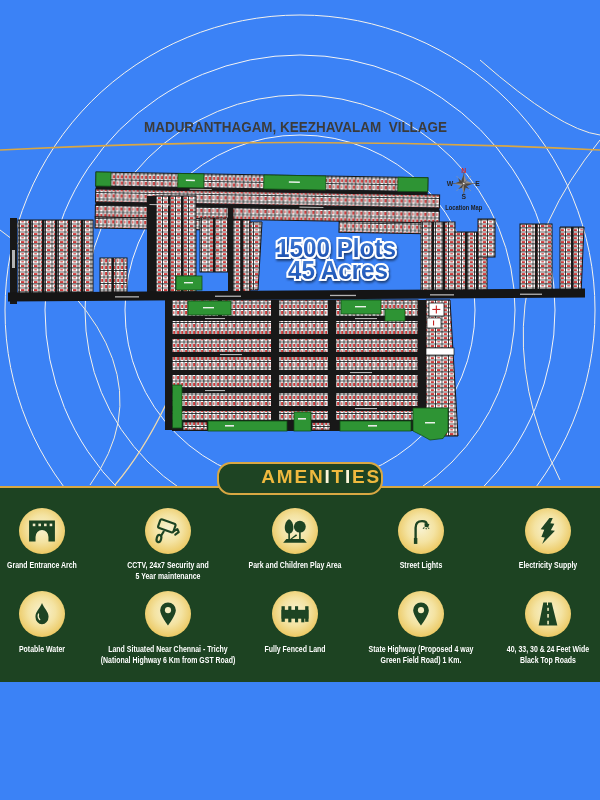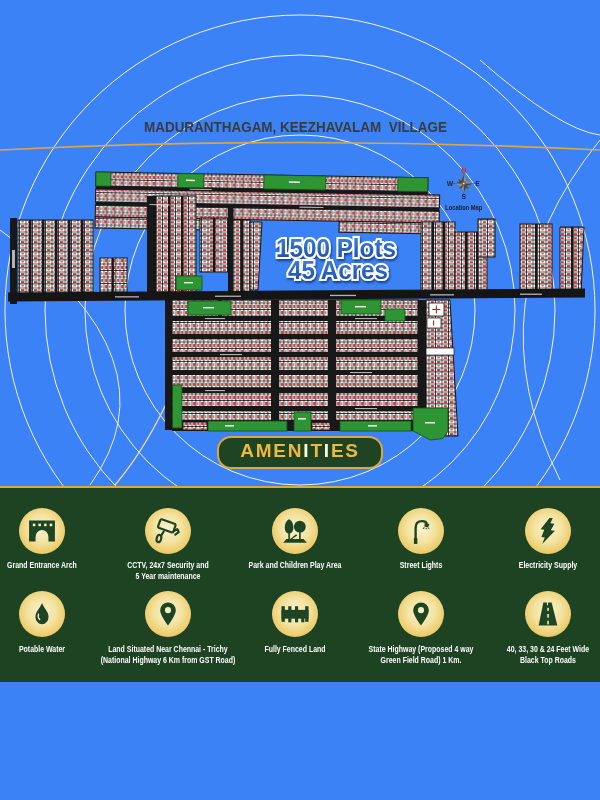--- a/index.html
+++ b/index.html
@@ -1,19 +1,19 @@
 <!DOCTYPE html>
 <html><head>
 <meta charset="utf-8">
 <style>
 html,body{margin:0;padding:0;}
 #page{position:relative;width:600px;height:800px;background:#3b82f6;overflow:hidden;font-family:"Liberation Sans",sans-serif;}
 .abs{position:absolute;}
 #panel{left:0;top:486px;width:600px;height:194px;background:#1d4322;border-top:2px solid #d8a843;}
-#ambox{left:217px;top:436px;width:162px;height:29px;background:#1e4423;border:2px solid #d8a843;border-radius:14px;text-align:center;line-height:25px;font-size:19px;font-weight:bold;letter-spacing:1.8px;color:#efb93e;}
+#ambox{left:217px;top:462px;width:162px;height:29px;background:#1e4423;border:2px solid #d8a843;border-radius:14px;text-align:right;line-height:25px;font-size:19px;font-weight:bold;letter-spacing:1.8px;color:#efb93e;}
 .wI{color:#fdf6d8;}
 .circ{position:absolute;width:46px;height:46px;border-radius:50%;background:radial-gradient(circle at 50% 45%, #f8f2d0 0%, #f4e3a2 40%, #ecca66 72%, #d9a740 100%);}
 .circ svg{position:absolute;left:50%;top:50%;transform:translate(-50%,-50%);}
 .lbl{position:absolute;text-align:center;color:#ffffff;font-size:8.2px;font-weight:bold;line-height:11px;transform:scaleX(0.85);transform-origin:50% 0;}
 </style>
 </head>
 <body>
 <div id="page">
 
   <svg class="abs" style="left:0;top:0" width="600" height="800" viewBox="0 0 600 800">

